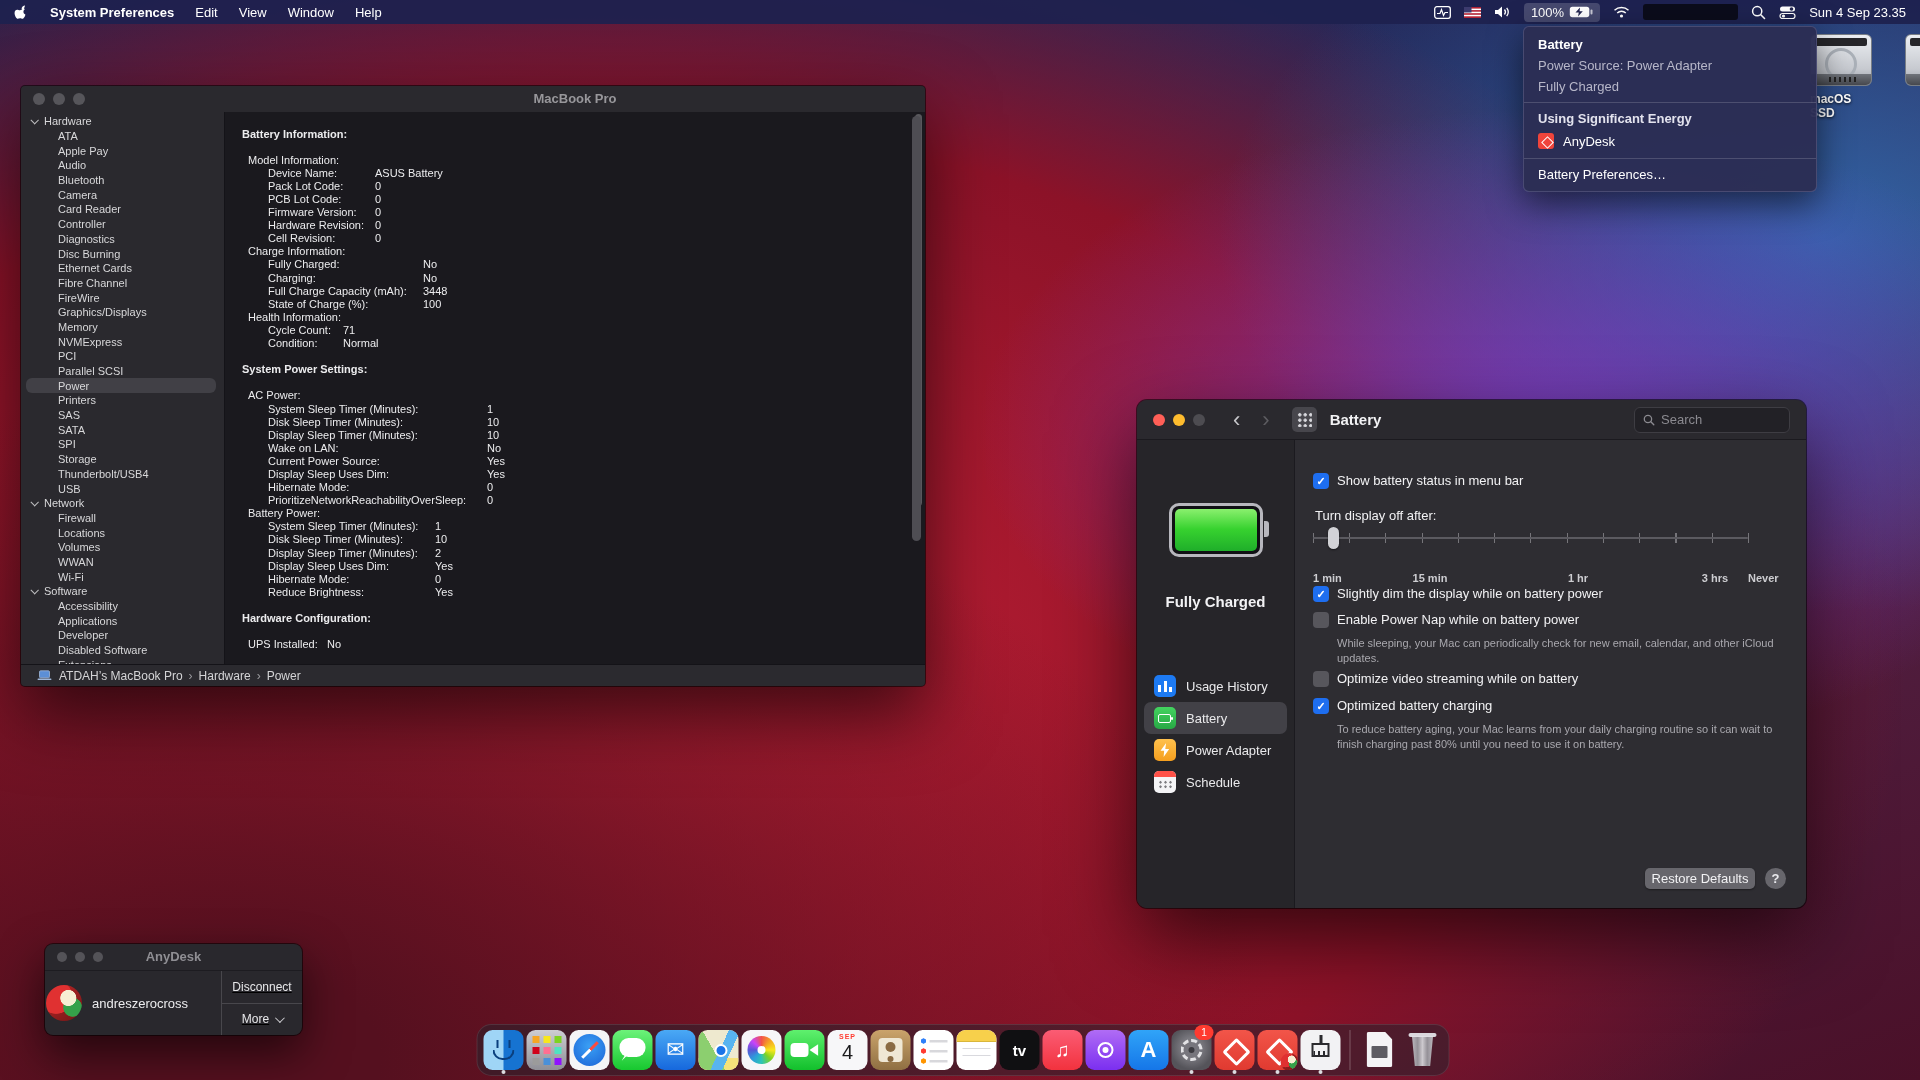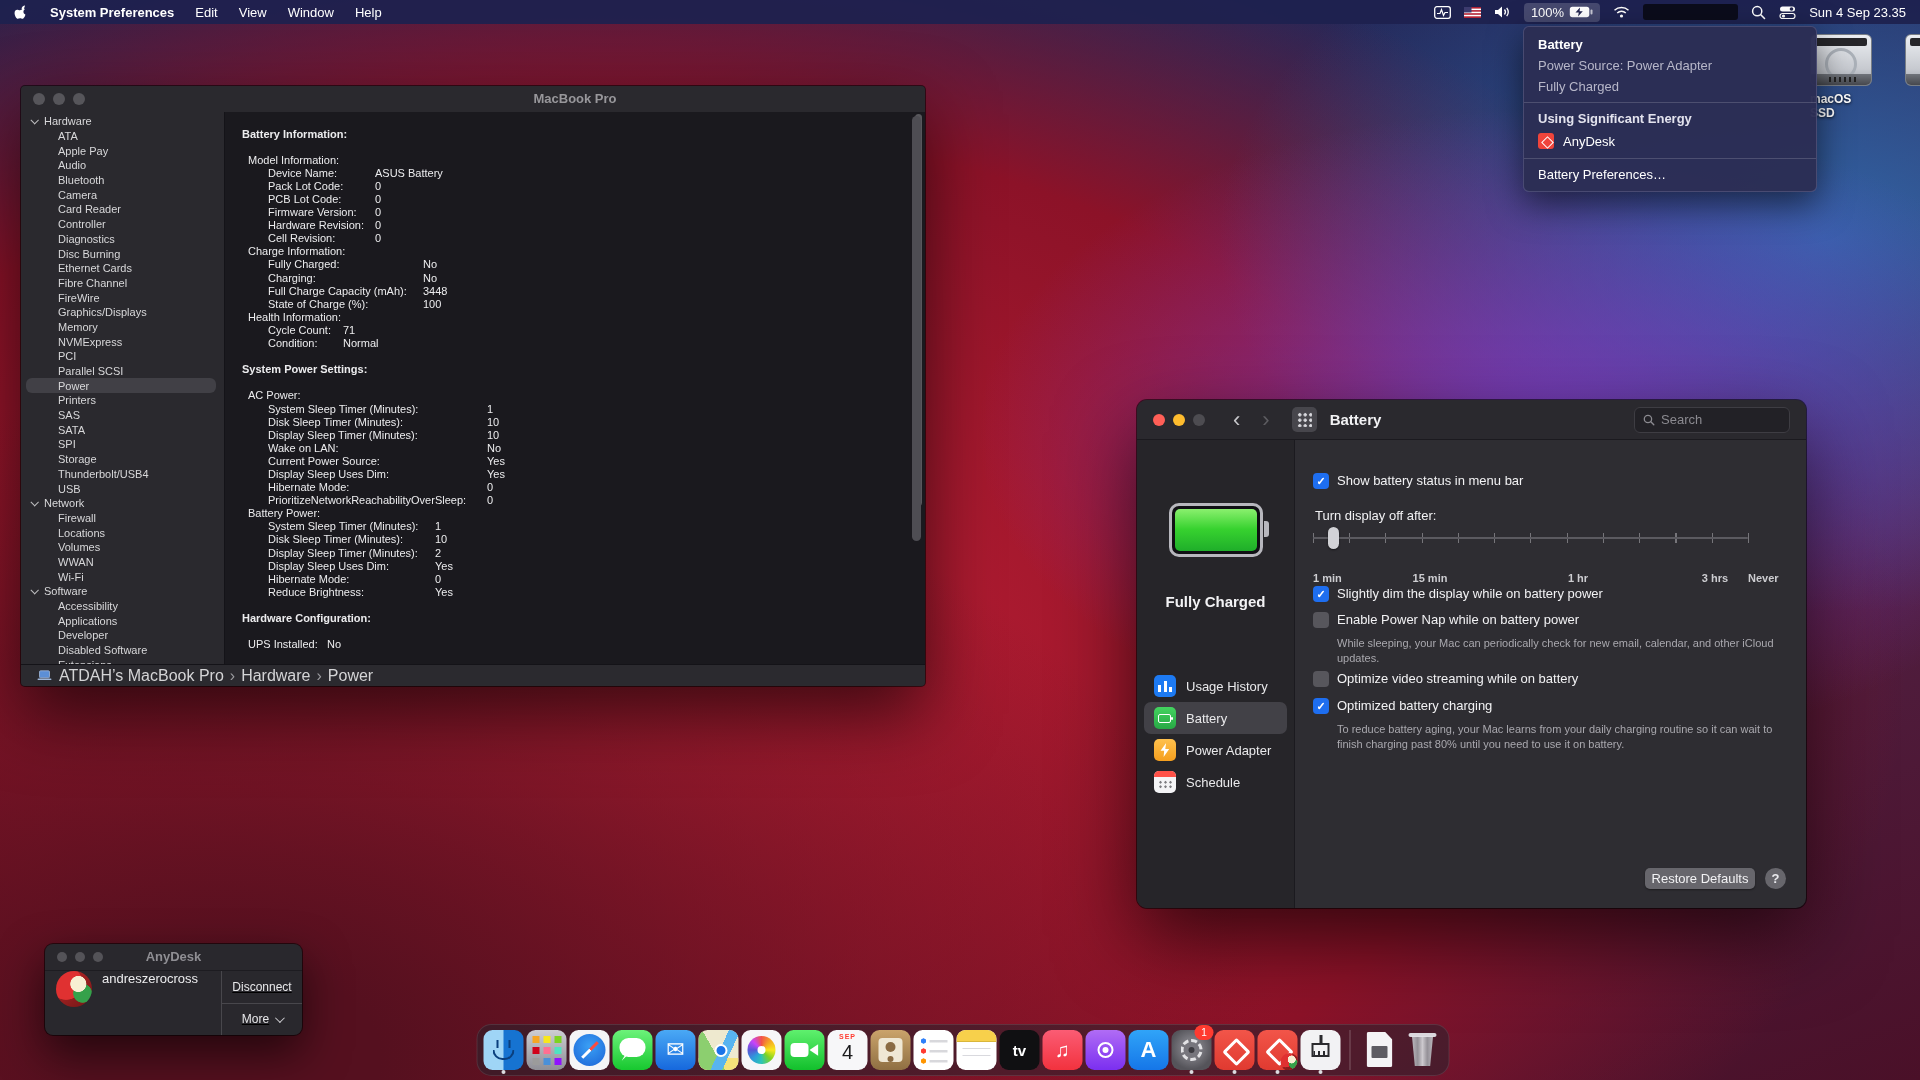--- a/index.html
+++ b/index.html
@@ -76,21 +76,21 @@
     color:#ececee;font-size:11px;overflow:hidden;}
   .line,.sp{height:13.1px;display:flex;align-items:center;white-space:nowrap;}
   .line.h{font-weight:bold;}
   .line.g{padding-left:6px;}
   .line.kv{padding-left:26px;}
   .line.kv.ind1{padding-left:6px;}
   .lab{display:inline-block;flex:none;}
   .col-a{width:107px;} .col-b{width:155px;} .col-c{width:219px;} .col-d{width:167px;} .col-e{width:75px;} .col-f{width:79px;}
   .si-ct-scroll{position:absolute;right:4px;top:30px;width:9px;height:425px;border-radius:5px;background:#4e4d53;}
   .si-bottombar{position:absolute;left:0;right:0;bottom:0;height:22px;background:#2b2a2f;border-top:1px solid #141318;
-    display:flex;align-items:center;gap:7px;padding-left:16px;font-size:16px;color:#d4d4d6;box-sizing:border-box;}
+    display:flex;align-items:center;gap:7px;padding-left:16px;font-size:12px;color:#d4d4d6;box-sizing:border-box;}
   .bc-sep{color:#9a9a9e;margin:0 2px;}
   
   .pwin{position:absolute;left:1137px;top:400px;width:669px;height:508px;border-radius:10px;overflow:hidden;
     background:#2e2d32;box-shadow:0 30px 80px rgba(0,0,0,.65),0 0 0 1px rgba(0,0,0,.55);z-index:20;}
   .pw-titlebar{position:absolute;top:0;left:0;right:0;height:40px;background:#2a292e;border-bottom:1px solid #1b1a1f;
     display:flex;align-items:center;padding:0 16px;box-sizing:border-box;}
   .pw-dots{display:flex;gap:8px;}
   .dot.red{background:#ff5f57;} .dot.yellow{background:#febc2e;} .dot.gray{background:#4d4c51;}
   .nav-arrow{font-size:22px;line-height:40px;color:#c7c7cb;margin-left:28px;}
   .nav-arrow.fwd{color:#5d5c61;margin-left:22px;}
@@ -147,21 +147,21 @@
   .help-btn{position:absolute;left:470px;top:428px;width:21px;height:21px;border-radius:50%;background:#67666c;
     color:#eaeaee;font-size:13px;font-weight:bold;display:flex;align-items:center;justify-content:center;}
   
   .adwin{position:absolute;left:45px;top:944px;width:257px;height:91px;border-radius:8px;background:#29282d;
     box-shadow:0 18px 45px rgba(0,0,0,.6),0 0 0 1px rgba(0,0,0,.55);z-index:15;overflow:hidden;}
   .ad-titlebar{position:relative;height:26px;}
   .ad-dots{position:absolute;left:12px;top:8px;display:flex;gap:8px;}
   .ad-dots .dot{width:10px;height:10px;background:#545358;}
   .ad-title{text-align:center;line-height:26px;font-size:13px;font-weight:bold;color:#8f8e93;}
   .ad-body{position:absolute;top:26px;left:0;right:0;bottom:0;border-top:1px solid #1d1c21;display:flex;}
-  .ad-user{flex:1;display:flex;align-items:flex-start;gap:10px;padding-left:11px;}
+  .ad-user{flex:1;display:flex;align-items:center;gap:10px;padding-left:1px;}
   .parrot{width:36px;height:36px;border-radius:50%;flex:none;
     background:
       radial-gradient(circle at 62% 36%, #f7efd3 0 24%, transparent 26%),
       radial-gradient(circle at 74% 62%, #35a14a 0 26%, transparent 28%),
       radial-gradient(circle at 28% 34%, #e03131 0 46%, transparent 48%),
       linear-gradient(140deg,#c42727,#6f1717);}
   .ad-name{color:#ececee;font-size:13px;}
   .ad-actions{width:80px;border-left:1px solid #48474c;display:flex;flex-direction:column;text-decoration:underline;}
   .ad-btn{flex:1;display:flex;align-items:center;justify-content:center;gap:6px;font-size:12px;color:#e8e8ea;}
   .ad-btn.top{border-bottom:1px solid #48474c;}

